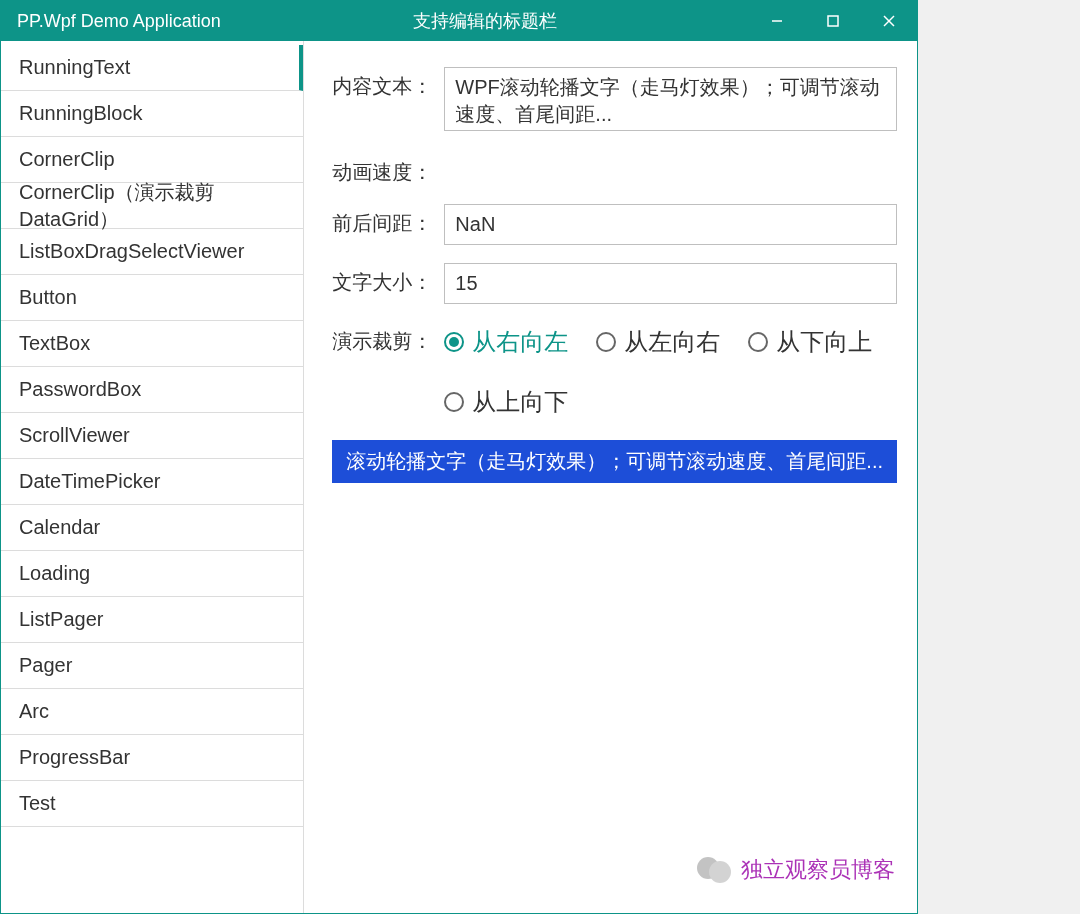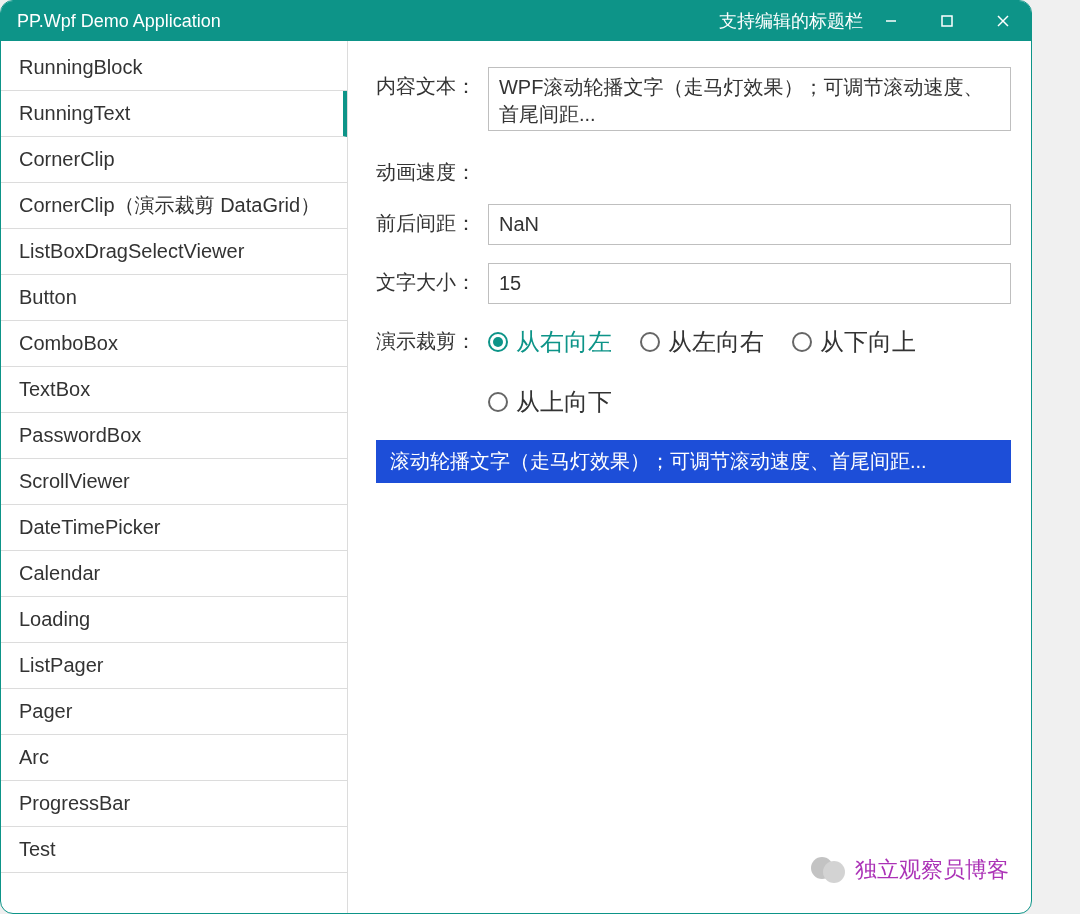--- a/index.html
+++ b/index.html
@@ -1,35 +1,35 @@
 <!DOCTYPE html>
 <html><head>
 <meta charset="utf-8">
 <style>
   * { box-sizing: border-box; margin: 0; padding: 0; }
   html, body { width: 1080px; height: 914px; font-family: "Microsoft YaHei", "Segoe UI", sans-serif; background: #f0f0f0; }
   .window {
-    width: 1032px; height: 914px;
+    width: 918px; height: 914px;
     background: #ffffff;
     border: 1px solid #0d9488;
-    border-radius: 13px;
+    border-radius: 0;
     overflow: hidden;
     position: relative;
     display: flex; flex-direction: column;
   }
   .titlebar {
     height: 40px;
     background: #0d9488;
     color: #ffffff;
     display: flex;
     align-items: center;
     font-size: 18px;
   }
   .titlebar .app-title { padding-left: 16px; flex: 0 0 auto; }
-  .titlebar .center-title { flex: 1 1 auto; text-align: right; font-family: Liberation Serif, serif; }
+  .titlebar .center-title { flex: 1 1 auto; text-align: center; font-family: Liberation Serif, serif; }
   .titlebar .window-controls { display: flex; }
   .titlebar .win-btn {
     width: 56px; height: 40px;
     display: flex; align-items: center; justify-content: center;
     cursor: pointer;
   }
   .titlebar .win-btn svg { stroke: #ffffff; fill: none; stroke-width: 1.5; }
   .body {
     flex: 1 1 auto;
     display: flex;
@@ -158,40 +158,37 @@
             <line x1="2" y1="2" x2="12" y2="12"></line>
             <line x1="12" y1="2" x2="2" y2="12"></line>
           </svg>
       </div>
     </div>
   </div>
 
   <div class="body">
 
     <div class="sidebar" id="sidebar">
-        <div class="sidebar-item">
-          <span>RunningBlock</span>
-        </div>
         <div class="sidebar-item selected">
           <span>RunningText</span>
         </div>
         <div class="sidebar-item">
+          <span>RunningBlock</span>
+        </div>
+        <div class="sidebar-item">
           <span>CornerClip</span>
         </div>
         <div class="sidebar-item">
           <span>CornerClip（演示裁剪 DataGrid）</span>
         </div>
         <div class="sidebar-item">
           <span>ListBoxDragSelectViewer</span>
         </div>
         <div class="sidebar-item">
           <span>Button</span>
-        </div>
-        <div class="sidebar-item">
-          <span>ComboBox</span>
         </div>
         <div class="sidebar-item">
           <span>TextBox</span>
         </div>
         <div class="sidebar-item">
           <span>PasswordBox</span>
         </div>
         <div class="sidebar-item">
           <span>ScrollViewer</span>
         </div>

